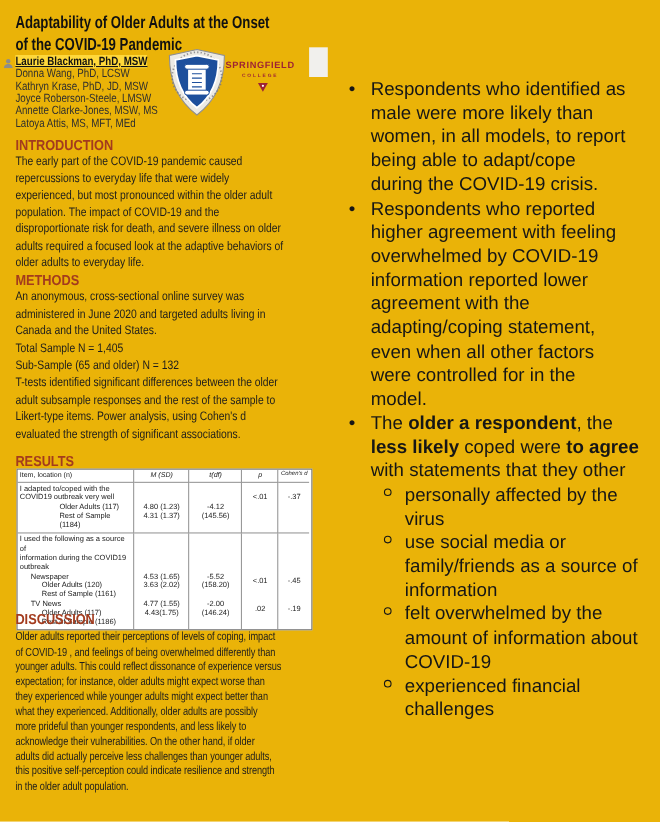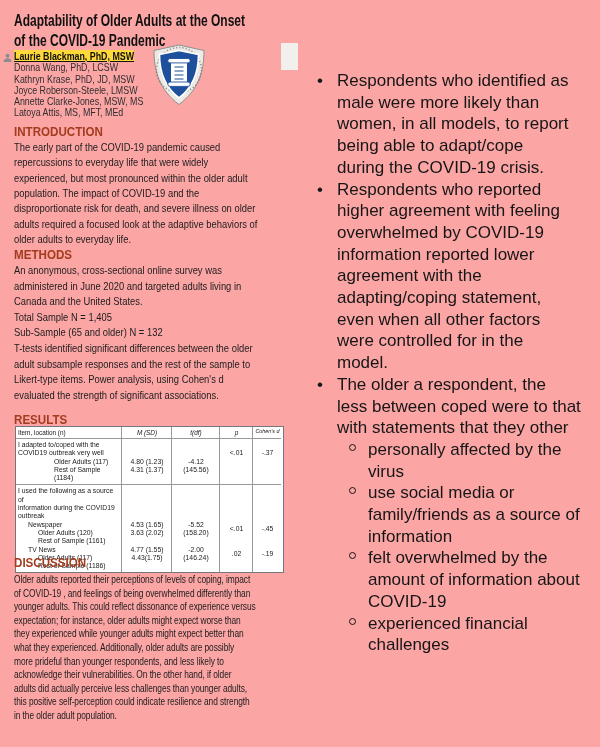--- a/index.html
+++ b/index.html
@@ -1,16 +1,16 @@
 <!DOCTYPE html>
 <html><head>
 <meta charset="utf-8">
 <style>
   html,body{margin:0;padding:0;background:#fff;}
-  .page{position:relative;width:600px;height:747px;background:#fca5a5;overflow:hidden;
+  .page{position:relative;width:600px;height:747px;background:#eab308;overflow:hidden;
         font-family:"Liberation Sans",sans-serif;color:#1c1c1c;}
   
   .left-col{position:absolute;left:3px;top:10px;width:295px;height:737px;overflow:hidden;}
   .sx76{transform:scaleX(.76);transform-origin:0 0;}
   .sx79{transform:scaleX(.79);transform-origin:0 0;}
   .sx82{transform:scaleX(.82);transform-origin:0 0;}
   .sx84{transform:scaleX(.84);transform-origin:0 0;}
   .sx88{transform:scaleX(.88);transform-origin:0 0;}
   .pre{white-space:pre-line;}
   .title{position:absolute;left:11px;top:1px;width:380px;font-size:15.8px;line-height:20px;
@@ -44,21 +44,21 @@
   .dsm{font-size:5.4px;line-height:5.8px;}
   .ln{line-height:8.3px;min-height:8.3px;}
   .i36{padding-left:36px;} .i10{padding-left:10px;} .i20{padding-left:20px;}
   .half{margin-top:4px;}
   
   .right-col{position:absolute;left:310px;top:70px;width:292px;color:#161616;}
   .brow{display:flex;}
   .dot{width:27px;padding-left:7px;box-sizing:border-box;font-size:17px;line-height:21.7px;}
   .btxt{flex:1;font-size:17px;line-height:21.7px;}
   .bline{height:21.7px;white-space:nowrap;}
-  .bold{font-weight:normal;}
+  .bold{font-weight:bold;}
   .subrow{display:flex;}
   .ringcol{width:58px;padding-left:39px;box-sizing:border-box;}
   .ring{display:block;width:7px;height:7px;border:1.4px solid #161616;border-radius:50%;margin-top:5px;box-sizing:border-box;}
   .subtxt{flex:1;font-size:17px;line-height:21.7px;}
 </style>
 </head>
 <body>
 
 <div class="page">
 
@@ -86,20 +86,28 @@
     <svg class="shield" width="54" height="62" viewBox="0 0 54 62">
       <path d="M27 1 L52 6.5 C52 27 46.5 46 27 60.5 C7.5 46 2 27 2 6.5 Z" fill="#eceae4" stroke="#8f8f8f" stroke-width="1"></path>
       <circle cx="27" cy="26" r="22.5" fill="none" stroke="#77777c" stroke-width="1.6" stroke-dasharray="1.2 2" opacity=".75"></circle>
       <path d="M27 6.5 L46.5 10.5 C46.5 27 42 42.5 27 54 C12 42.5 7.5 27 7.5 10.5 Z" fill="#1d4f9c" stroke="#ffffff" stroke-width="1.6"></path>
       <rect x="19" y="17" width="16" height="23" rx="1" fill="#ffffff"></rect>
       <rect x="15.8" y="14.5" width="22.4" height="4.4" rx="2.2" fill="#ffffff" stroke="#1d4f9c" stroke-width="0.9"></rect>
       <rect x="15.8" y="38" width="22.4" height="4.4" rx="2.2" fill="#ffffff" stroke="#1d4f9c" stroke-width="0.9"></rect>
       <path d="M22.5 23 h9 M22.5 27 h9 M22.5 31 h9 M22.5 35 h9" stroke="#1d4f9c" stroke-width="1"></path>
     </svg>
 
+    <div class="wordmark">
+      <div class="wm1">SPRINGFIELD</div>
+      <div class="wm2">COLLEGE</div>
+      <svg class="wm-tri" width="10" height="9" viewBox="0 0 10 9">
+        <polygon points="0.5,0.5 9.5,0.5 5,8.5" fill="#9d2235"></polygon>
+        <circle cx="5" cy="3" r="1" fill="#ffffff"></circle>
+      </svg>
+    </div>
 
     <div class="heading h-intro sx88">INTRODUCTION</div>
     <div class="body-txt intro-txt pre sx84">The early part of the COVID-19 pandemic caused
 repercussions to everyday life that were widely
 experienced, but most pronounced within the older adult
 population. The impact of COVID-19 and the
 disproportionate risk for death, and severe illness on older
 adults required a focused look at the adaptive behaviors of
 older adults to everyday life.</div>
 
@@ -242,21 +250,21 @@
 adapting/coping statement,
 even when all other factors
 were controlled for in the
 model.</div>
     </div>
 
     <div class="brow">
       <div class="dot">•</div>
       <div class="btxt">
         <div class="bline"><span>The </span><span class="bold">older a respondent</span><span>, the</span></div>
-        <div class="bline"><span class="bold">less between</span><span> coped were </span><span class="bold">to that</span></div>
+        <div class="bline"><span class="bold">less likely</span><span> coped were </span><span class="bold">to agree</span></div>
         <div class="bline"><span>with statements that they other</span></div>
       </div>
     </div>
 
     <div class="subrow">
       <div class="ringcol">
           <span class="ring"></span>
         </div>
       <div class="subtxt pre">personally affected by the
 virus</div>

